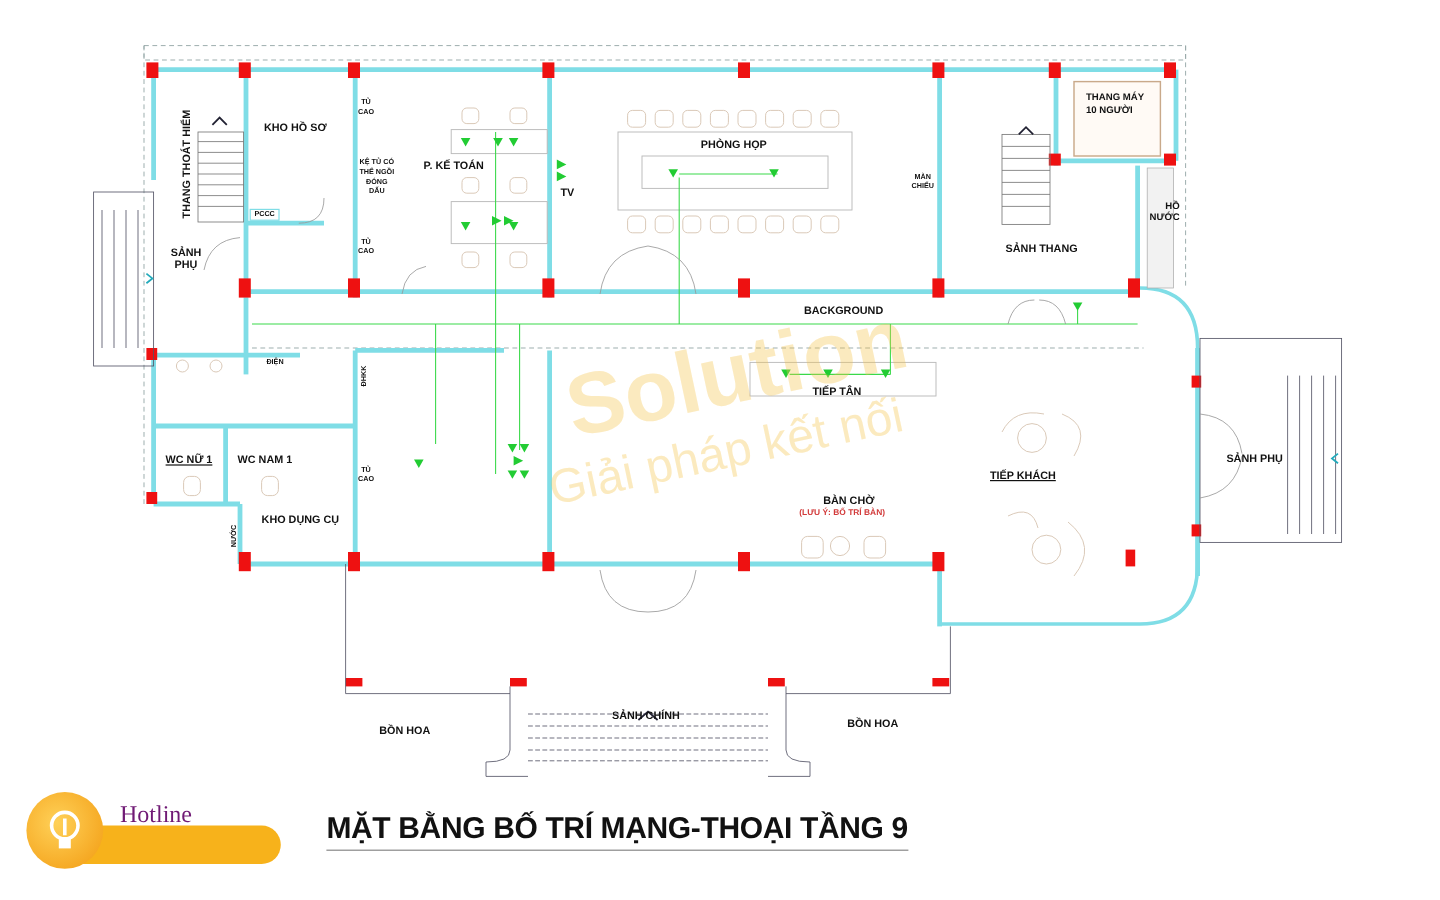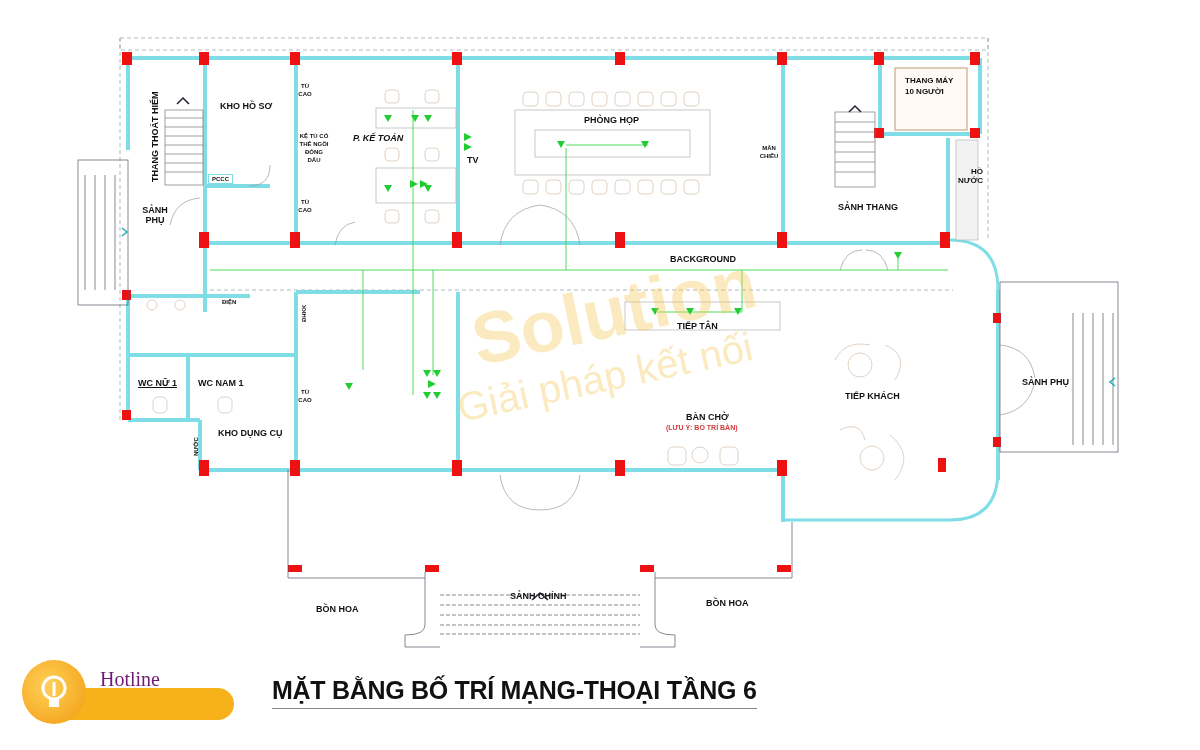--- a/index.html
+++ b/index.html
@@ -268,49 +268,49 @@
 <div class="wm" style="left:470px;top:270px;font-size:72px;transform:rotate(-12deg);">Solution</div>
 <div class="wm" style="left:455px;top:355px;font-size:40px;font-weight:normal;transform:rotate(-12deg);">Giải pháp kết nối</div>
 
 <div class="lbl s vert" style="left:150px;top:182px;">THANG THOÁT HIỂM</div>
 <div class="lbl s" style="left:220px;top:101px;">KHO HỒ SƠ</div>
 <div class="lbl xs" style="left:208px;top:174px;border:1px solid #7fdde6;padding:0 3px;">PCCC</div>
 <div class="lbl s" style="left:140px;top:205px;width:30px;white-space:normal;text-align:center;">SẢNH PHỤ</div>
 <div class="lbl xs" style="left:298px;top:82px;width:14px;white-space:normal;">TỦ CAO</div>
 <div class="lbl xs" style="left:298px;top:132px;width:32px;white-space:normal;">KỆ TỦ CÓ THỂ NGỒI ĐÓNG DẤU</div>
 <div class="lbl xs" style="left:298px;top:198px;width:14px;white-space:normal;">TỦ CAO</div>
-<div class="lbl s" style="left:353px;top:133px;font-style:italic;">P. KẾ TOÁN</div>
+<div class="lbl s" style="left:353px;top:133px;">P. KẾ TOÁN</div>
 <div class="lbl s" style="left:467px;top:155px;">TV</div>
 <div class="lbl s" style="left:584px;top:115px;">PHÒNG HỌP</div>
 <div class="lbl xs" style="left:758px;top:144px;width:22px;white-space:normal;">MÀN CHIẾU</div>
 <div class="lbl s" style="left:905px;top:75px;width:52px;white-space:normal;font-size:8px;line-height:11px;">THANG MÁY 10 NGƯỜI</div>
 <div class="lbl s" style="left:838px;top:202px;text-align:right;">SẢNH THANG</div>
 <div class="lbl s" style="left:953px;top:167px;width:30px;white-space:normal;text-align:right;font-size:8px;">HỒ NƯỚC</div>
 <div class="lbl s" style="left:670px;top:254px;">BACKGROUND</div>
 <div class="lbl xs" style="left:222px;top:298px;">ĐIỆN</div>
 <div class="lbl xs vert" style="left:300px;top:322px;">ĐHKK</div>
 <div class="lbl s" style="left:138px;top:378px;text-decoration:underline;">WC NỮ 1</div>
 <div class="lbl s" style="left:198px;top:378px;">WC NAM 1</div>
 <div class="lbl s" style="left:218px;top:428px;">KHO DỤNG CỤ</div>
 <div class="lbl xs vert" style="left:192px;top:456px;">NƯỚC</div>
 <div class="lbl xs" style="left:298px;top:388px;width:14px;white-space:normal;">TỦ CAO</div>
 <div class="lbl s" style="left:677px;top:321px;">TIẾP TÂN</div>
 <div class="lbl s" style="left:686px;top:412px;">BÀN CHỜ</div>
 <div class="lbl note" style="left:666px;top:424px;">(LƯU Ý: BỐ TRÍ BÀN)</div>
-<div class="lbl s" style="left:845px;top:391px;">TIẾP KHÁCH</div>
+<div class="lbl s" style="left:825px;top:391px;text-decoration:underline;">TIẾP KHÁCH</div>
 <div class="lbl s" style="left:1022px;top:377px;">SẢNH PHỤ</div>
 <div class="lbl s" style="left:510px;top:557px;margin-top:34px;">SẢNH CHÍNH</div>
 <div class="lbl s" style="left:316px;top:604px;">BỒN HOA</div>
 <div class="lbl s" style="left:706px;top:598px;">BỒN HOA</div>
 
 <div class="hotline">
   <div class="hot-pill"></div>
   <div class="hot-circle">
     <svg width="64" height="64" viewBox="0 0 64 64">
         <circle cx="32" cy="28" r="11" fill="none" stroke="#fff" stroke-width="3"></circle>
         <rect x="27" y="39" width="10" height="8" fill="#fff"></rect>
         <line x1="32" y1="22" x2="32" y2="36" stroke="#fff" stroke-width="3"></line>
       </svg>
   </div>
   <div class="hot-title">Hotline</div>
 </div>
 
-<div class="main-title">MẶT BẰNG BỐ TRÍ MẠNG-THOẠI TẦNG 6</div>
+<div class="main-title">MẶT BẰNG BỐ TRÍ MẠNG-THOẠI TẦNG 9</div>
 
 </body></html>

